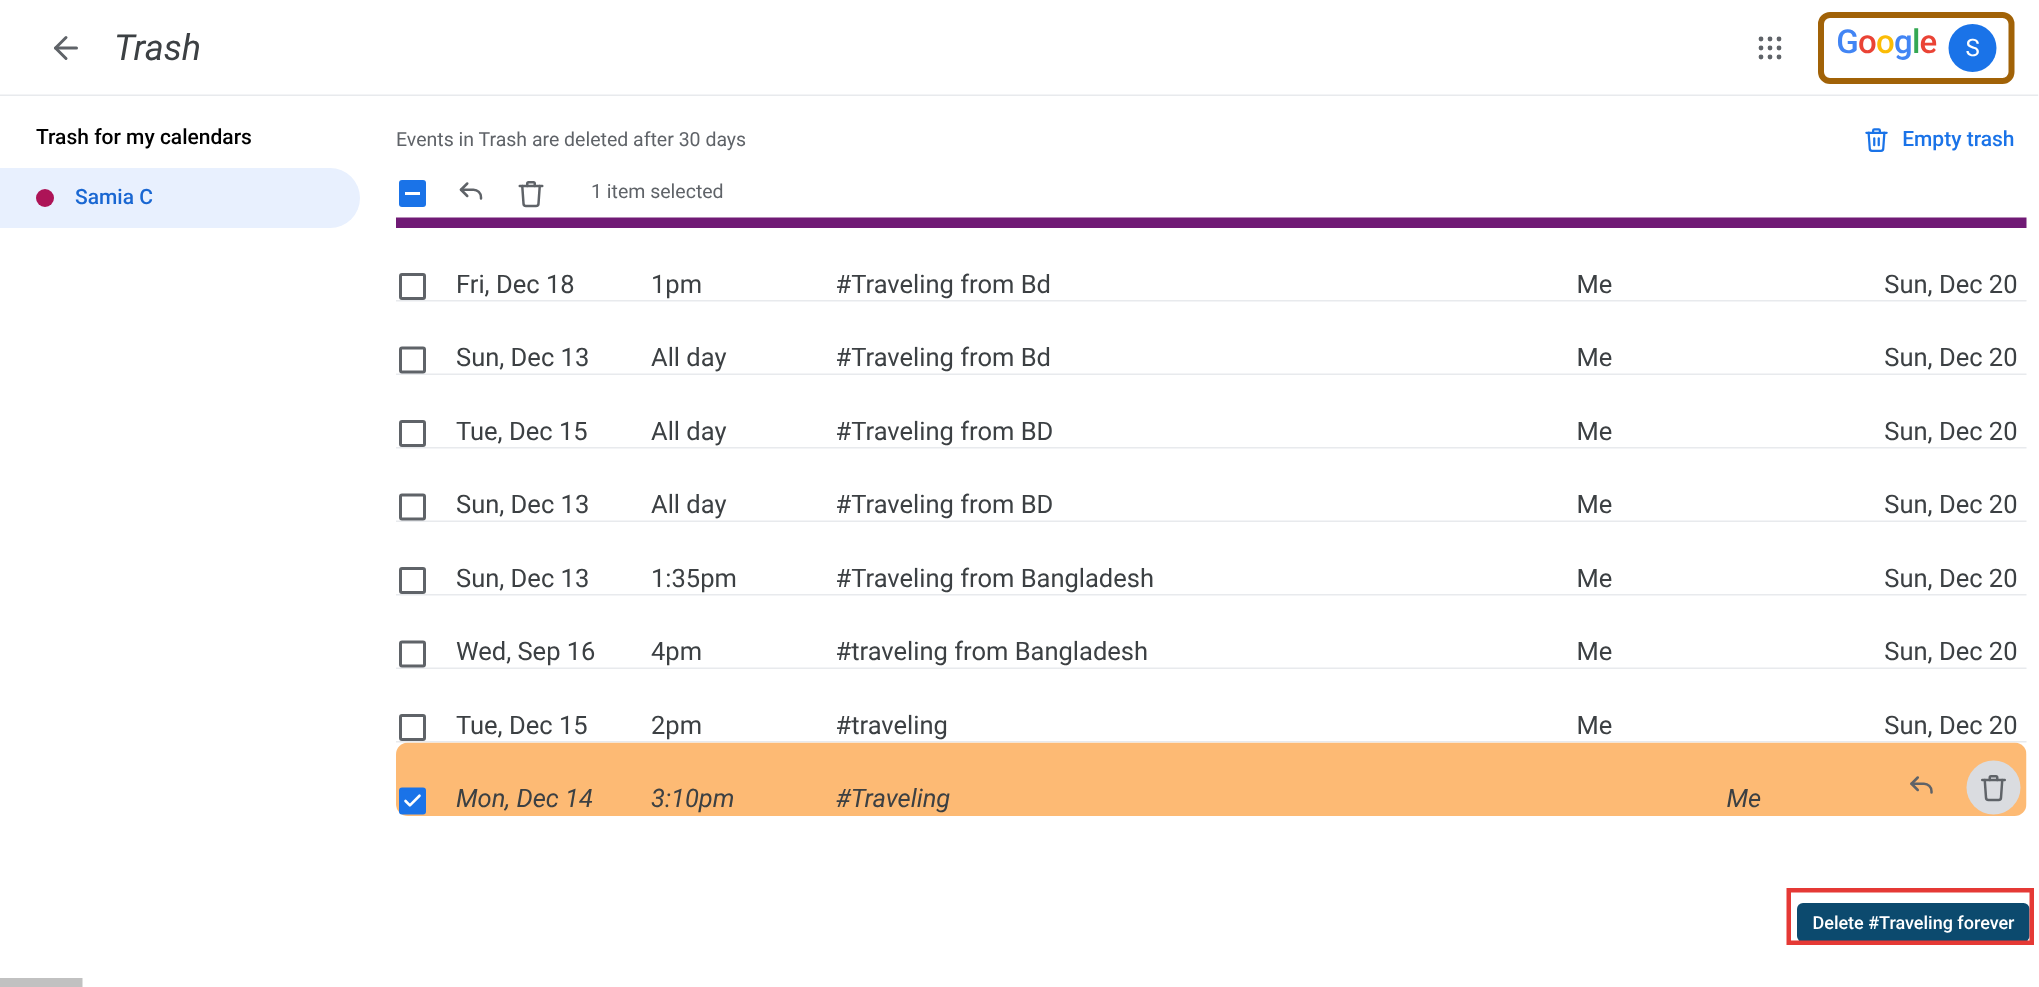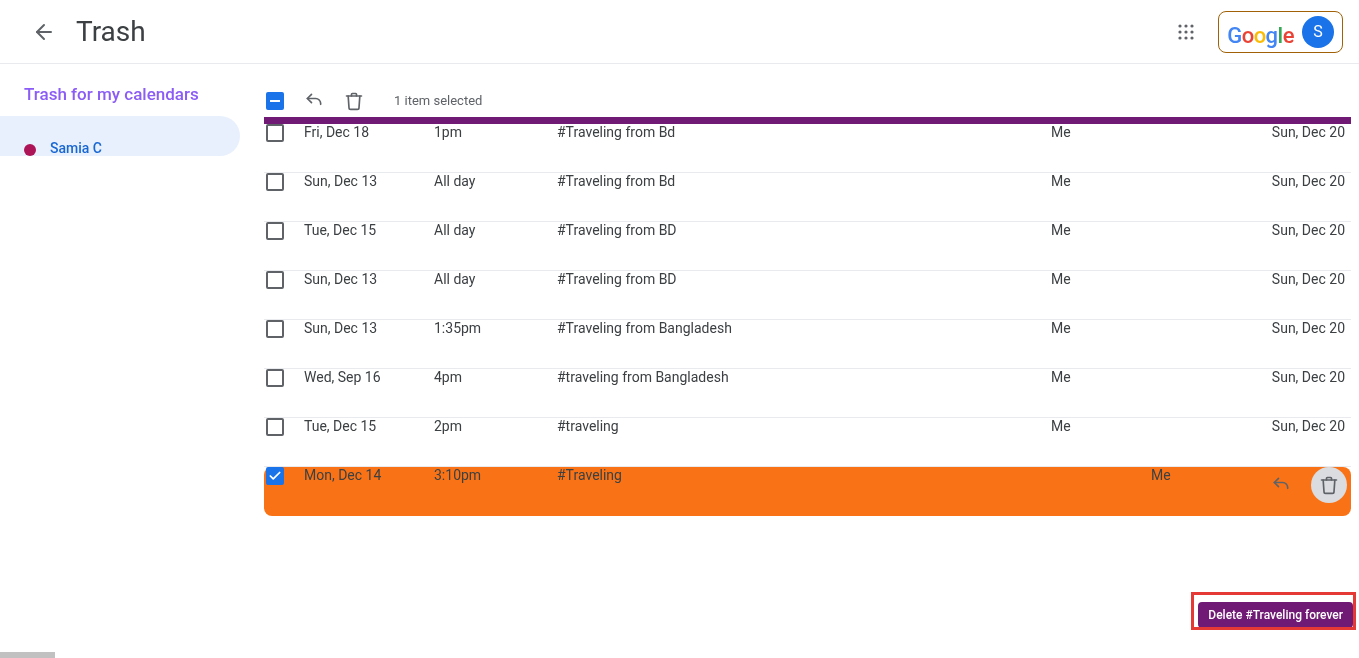--- a/index.html
+++ b/index.html
@@ -1,64 +1,64 @@
 <!DOCTYPE html>
 <html><head>
 <meta charset="utf-8">
 <style>
   * { box-sizing: border-box; margin: 0; padding: 0; }
   body { font-family: 'Google Sans', Roboto, Arial, sans-serif; color: #202124; background: #fff; width: 1359px; height: 658px; overflow: hidden; position: relative; }
   
   
   .header { display: flex; align-items: center; height: 64px; padding: 0 16px 0 24px; border-bottom: 1px solid #e8eaed; }
   .back-btn { width: 40px; height: 40px; border-radius: 50%; display: flex; align-items: center; justify-content: center; cursor: pointer; color: #5f6368; margin-right: 12px; }
-  .header-title { font-size: 28px; color: #3c4043; font-weight: 400; }
+  .header-title { font-size: 24px; color: #3c4043; font-weight: 400; font-style: italic; }
   .header-spacer { flex: 1; }
   .apps-btn { width: 40px; height: 40px; display: flex; align-items: center; justify-content: center; cursor: pointer; margin-right: 12px; color:#5f6368; border-radius:50%; }
-  .google-box { display: flex; align-items: flex-end; border: 1px solid #a16207; border-radius: 8px; padding: 4px 8px; gap: 8px; }
+  .google-box { display: flex; align-items: flex-start; border: 4px solid #a16207; border-radius: 8px; padding: 4px 8px; gap: 8px; }
   .google-logo { font-size: 22px; font-weight: 500; letter-spacing: -0.5px; }
   .g-b { color:#4285F4; } .g-r { color:#EA4335; } .g-y { color:#FBBC05; } .g-g { color:#34A853; }
   .avatar { width: 32px; height: 32px; border-radius: 50%; background: #1a73e8; color: #fff; display:flex; align-items:center; justify-content:center; font-size:16px; }
   
   
   .content { display: flex; height: calc(658px - 64px); }
   .sidebar { width: 248px; padding-top: 20px; flex-shrink:0; }
-  .sidebar-title { font-size: 17px; font-weight: 500; color: #8b5cf6; padding: 0 24px 12px; }
-  .calendar-item { display:flex; align-items:flex-end; gap:14px; height:40px; padding: 0 24px; border-radius: 0 20px 20px 0; margin-right: 8px; cursor:pointer; }
+  .sidebar-title { font-size: 14px; font-weight: 500; color: #000000; padding: 0 24px 12px; }
+  .calendar-item { display:flex; align-items:center; gap:14px; height:40px; padding: 0 24px; border-radius: 0 20px 20px 0; margin-right: 8px; cursor:pointer; }
   .calendar-item.selected { background: #e8f0fe; }
   .calendar-dot { width:12px; height:12px; border-radius:50%; }
   .calendar-name { font-size:14px; color:#1967d2; font-weight:500; }
   
   .main { flex:1; padding: 20px 8px 0 16px; position:relative; }
   .info-row { display:flex; align-items:center; justify-content:space-between; margin-bottom: 10px; padding-right: 8px; }
   .info-text { font-size:13px; color:#5f6368; }
   .empty-trash { display:flex; align-items:center; gap:8px; color:#1a73e8; font-size:14px; font-weight:500; cursor:pointer; }
   
   .toolbar { display:flex; align-items:center; gap:20px; height: 40px; padding-left: 2px; border-bottom: 7px solid #701a75; }
   .master-check { width:18px; height:18px; background:#1a73e8; border-radius:2px; display:flex; align-items:center; justify-content:center; }
   .master-check .dash { width:10px; height:2px; background:#fff; }
   .tb-icon { color:#5f6368; cursor:pointer; width: 20px; height: 20px; display:flex; align-items:center; justify-content:center; }
   .selected-text { font-size:13px; color:#5f6368; margin-left: 10px; }
   
   .table { }
-  .row { display:flex; align-items:flex-start; height:49px; border-bottom: 1px solid #e8eaed; font-size:14px; color:#3c4043; position:relative; }
-  .row.hovered { background: #f97316; border-radius: 8px; border-bottom-color: transparent; }
+  .row { display:flex; align-items:flex-end; height:49px; border-bottom: 1px solid #e8eaed; font-size:17px; color:#3c4043; position:relative; }
+  .row.hovered { background: #fdba74; border-radius: 8px; border-bottom-color: transparent; font-style: italic; }
   .row .checkbox { width:18px; height:18px; border:2px solid #5f6368; border-radius:2px; margin: 0 20px 0 2px; cursor:pointer; flex-shrink:0; }
   .row .checkbox.checked { background:#1a73e8; border-color:#1a73e8; display:flex; align-items:center; justify-content:center; }
   .row .checkbox.checked svg { width:14px; height:14px; }
   .c-date   { width: 130px; flex-shrink:0; }
   .c-time   { width: 123px; flex-shrink:0; }
   .c-title  { flex:1; }
   .c-org    { width: 200px; flex-shrink:0; text-align:left; }
   .c-del    { width: 100px; text-align:right; padding-right: 6px; flex-shrink:0; }
   .row-actions { position:absolute; right: 4px; display:flex; gap:12px; align-items:center; }
   .row-action-btn { width:36px; height:36px; border-radius:50%; display:flex; align-items:center; justify-content:center; color:#5f6368; cursor:pointer; }
   .row-action-btn.hover { background:#dadce0; }
   
-  .tooltip { position:absolute; right:6px; top:538px; background:#701a75; color:#fff; font-size:12px; font-weight:500; padding: 6px 10px; border-radius:4px; white-space:nowrap; }
+  .tooltip { position:absolute; right:6px; top:538px; background:#0c4a6e; color:#fff; font-size:12px; font-weight:500; padding: 6px 10px; border-radius:4px; white-space:nowrap; }
   .highlight-box { position:absolute; right:3px; top:528px; width: 165px; height: 38px; border: 3px solid #e53935; pointer-events:none; }
   
   
   .bottom-bar { position:absolute; bottom:0; left:0; width:55px; height:6px; background:#c1c1c1; }
 
   svg { display:block; }
 </style>
 </head>
 <body>
 
@@ -94,20 +94,33 @@
 
   <div class="sidebar">
     <div class="sidebar-title">Trash for my calendars</div>
     <div class="calendar-item selected">
       <span class="calendar-dot" style="background:#ad1457"></span>
       <span class="calendar-name">Samia C</span>
     </div>
   </div>
 
   <div class="main">
+    <div class="info-row">
+      <div class="info-text">Events in Trash are deleted after 30 days</div>
+      <div class="empty-trash">
+        <svg width="18" height="18" viewBox="0 0 24 24" fill="none" stroke="#1a73e8" stroke-width="2" stroke-linecap="round">
+            <polyline points="3 6 5 6 21 6"></polyline>
+            <path d="M19 6l-1 14a2 2 0 0 1-2 2H8a2 2 0 0 1-2-2L5 6"></path>
+            <path d="M10 11v6"></path>
+            <path d="M14 11v6"></path>
+            <path d="M9 6V4a1 1 0 0 1 1-1h4a1 1 0 0 1 1 1v2"></path>
+          </svg>
+        <span>Empty trash</span>
+      </div>
+    </div>
 
     <div class="toolbar">
       <div class="master-check">
           <div class="dash"></div>
         </div>
       <div class="tb-icon">
         <svg width="20" height="20" viewBox="0 0 24 24" fill="none" stroke="currentColor" stroke-width="2" stroke-linecap="round" stroke-linejoin="round">
             <path d="M9 14L4 9l5-5"></path>
             <path d="M4 9h10a6 6 0 0 1 6 6v1"></path>
           </svg>

